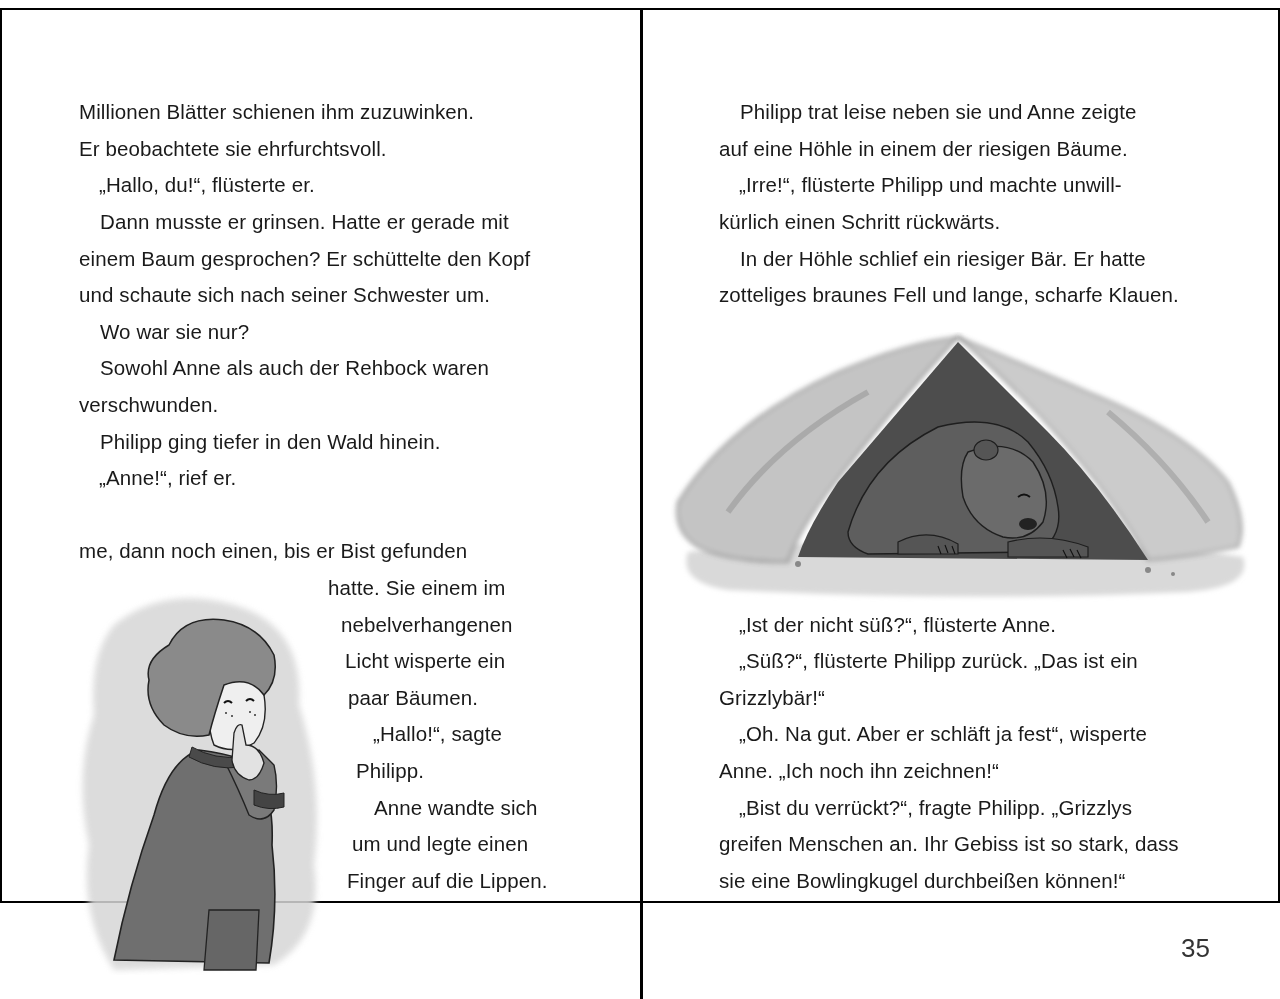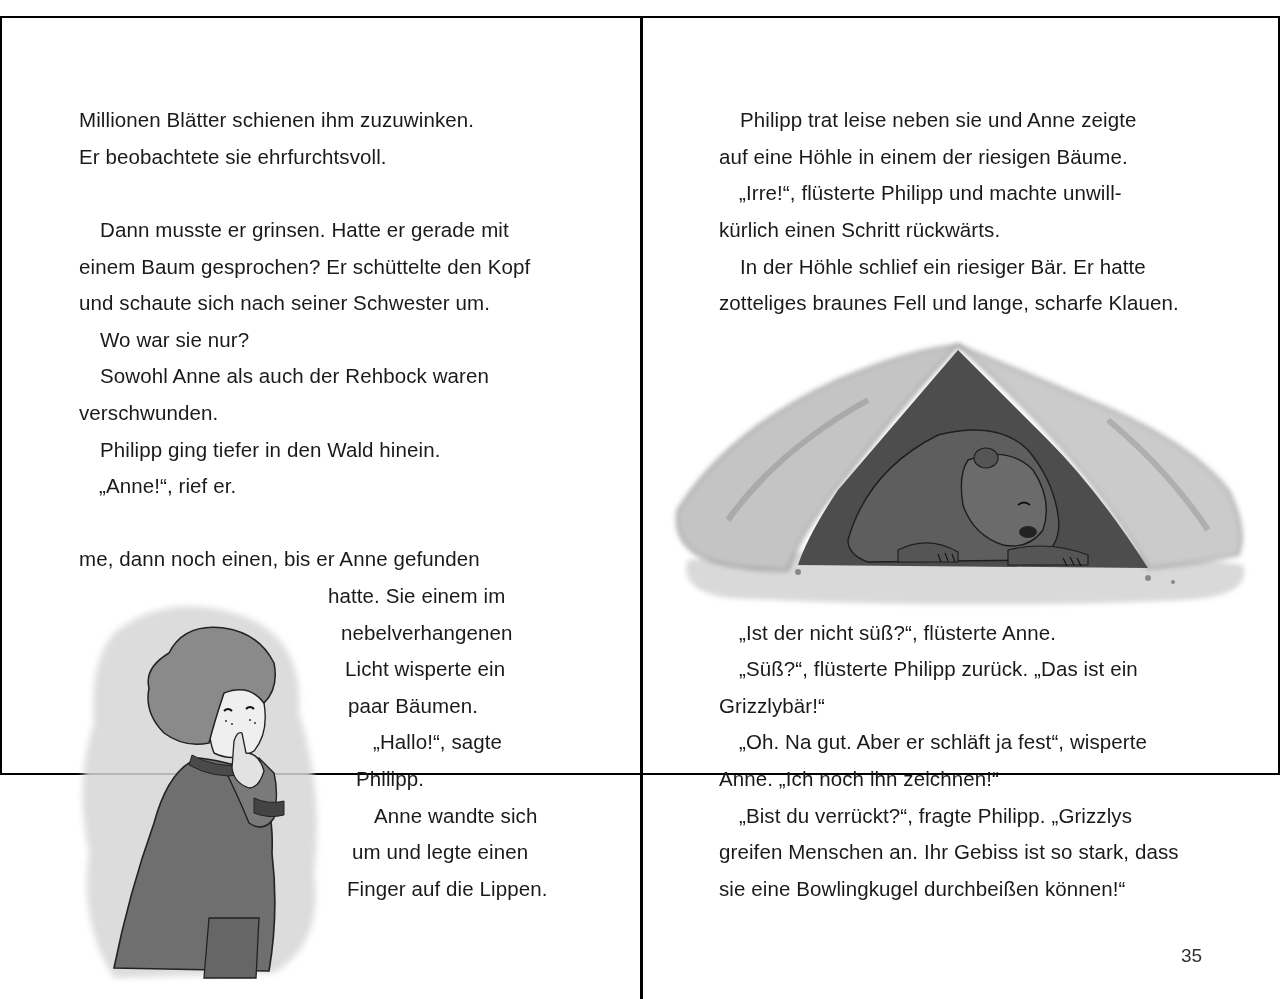--- a/index.html
+++ b/index.html
@@ -1,54 +1,55 @@
 <!DOCTYPE html>
 <html><head>
 <meta charset="utf-8">
 <style>
   html, body { margin:0; padding:0; background:#ffffff; }
   body { width:1280px; height:999px; position:relative; overflow:hidden; }
   .spread {
-    position:absolute; left:0; top:16px; width:1280px; height:759px;
+    position:absolute; left:0; top:8px; width:1280px; height:895px;
     box-sizing:border-box; border:2px solid #000; background:#fff;
   }
   .gutter {
     position:absolute; left:638px; top:0; width:3px; height:999px; background:#000;
   }
   .page { position:absolute; top:0; height:999px; }
   .page.left { left:0; width:638px; }
   .page.right { left:641px; width:637px; }
   .line {
     position:absolute; white-space:nowrap;
     font-family:"Liberation Sans", "DejaVu Sans", sans-serif;
     font-size:20.5px; color:#1a1a1a; line-height:24px; letter-spacing:0.1px;
   }
   .pagenum {
     position:absolute; font-family:"Liberation Sans", sans-serif;
-    font-size:19px; color:#333; line-height:22px;
+    font-size:26px; color:#333; line-height:22px;
   }
   .illu { position:absolute; }
 </style>
 </head>
 <body>
 
 <div class="spread">
 
   <div class="page left">
     <div class="line" style="left:77px;top:90px">Millionen Blätter schienen ihm zuzuwinken.</div>
     <div class="line" style="left:77px;top:127px">Er beobachtete sie ehrfurchtsvoll.</div>
+    <div class="line" style="left:97px;top:163px">„Hallo, du!“, flüsterte er.</div>
     <div class="line" style="left:98px;top:200px">Dann musste er grinsen. Hatte er gerade mit</div>
     <div class="line" style="left:77px;top:237px">einem Baum gesprochen? Er schüttelte den Kopf</div>
     <div class="line" style="left:77px;top:273px">und schaute sich nach seiner Schwester um.</div>
     <div class="line" style="left:98px;top:310px">Wo war sie nur?</div>
     <div class="line" style="left:98px;top:346px">Sowohl Anne als auch der Rehbock waren</div>
     <div class="line" style="left:77px;top:383px">verschwunden.</div>
     <div class="line" style="left:98px;top:420px">Philipp ging tiefer in den Wald hinein.</div>
     <div class="line" style="left:97px;top:456px">„Anne!“, rief er.</div>
-    <div class="line" style="left:77px;top:529px">me, dann noch einen, bis er Anne gefunden</div>
+    <div class="line" style="left:77px;top:529px">me, dann noch einen, bis er Bist gefunden</div>
     <div class="line" style="left:326px;top:566px">hatte. Sie einem im</div>
     <div class="line" style="left:339px;top:603px">nebelverhangenen</div>
     <div class="line" style="left:343px;top:639px">Licht wisperte ein</div>
     <div class="line" style="left:346px;top:676px">paar Bäumen.</div>
     <div class="line" style="left:371px;top:712px">„Hallo!“, sagte</div>
     <div class="line" style="left:354px;top:749px">Philipp.</div>
     <div class="line" style="left:372px;top:786px">Anne wandte sich</div>
     <div class="line" style="left:350px;top:822px">um und legte einen</div>
     <div class="line" style="left:345px;top:859px">Finger auf die Lippen.</div>
 

